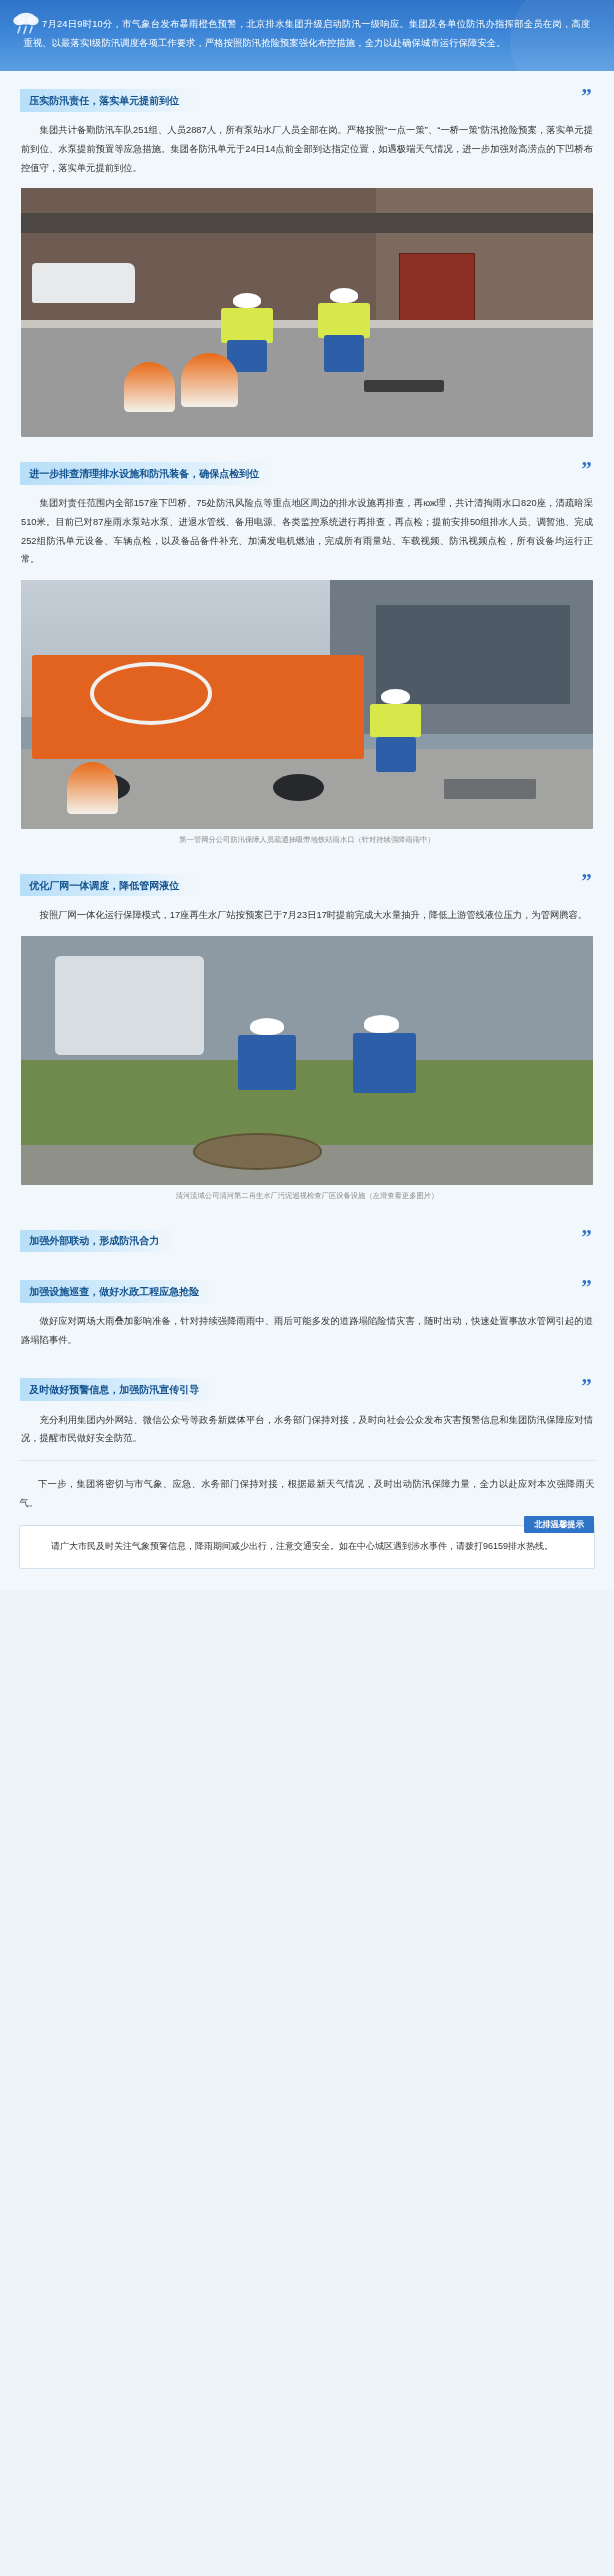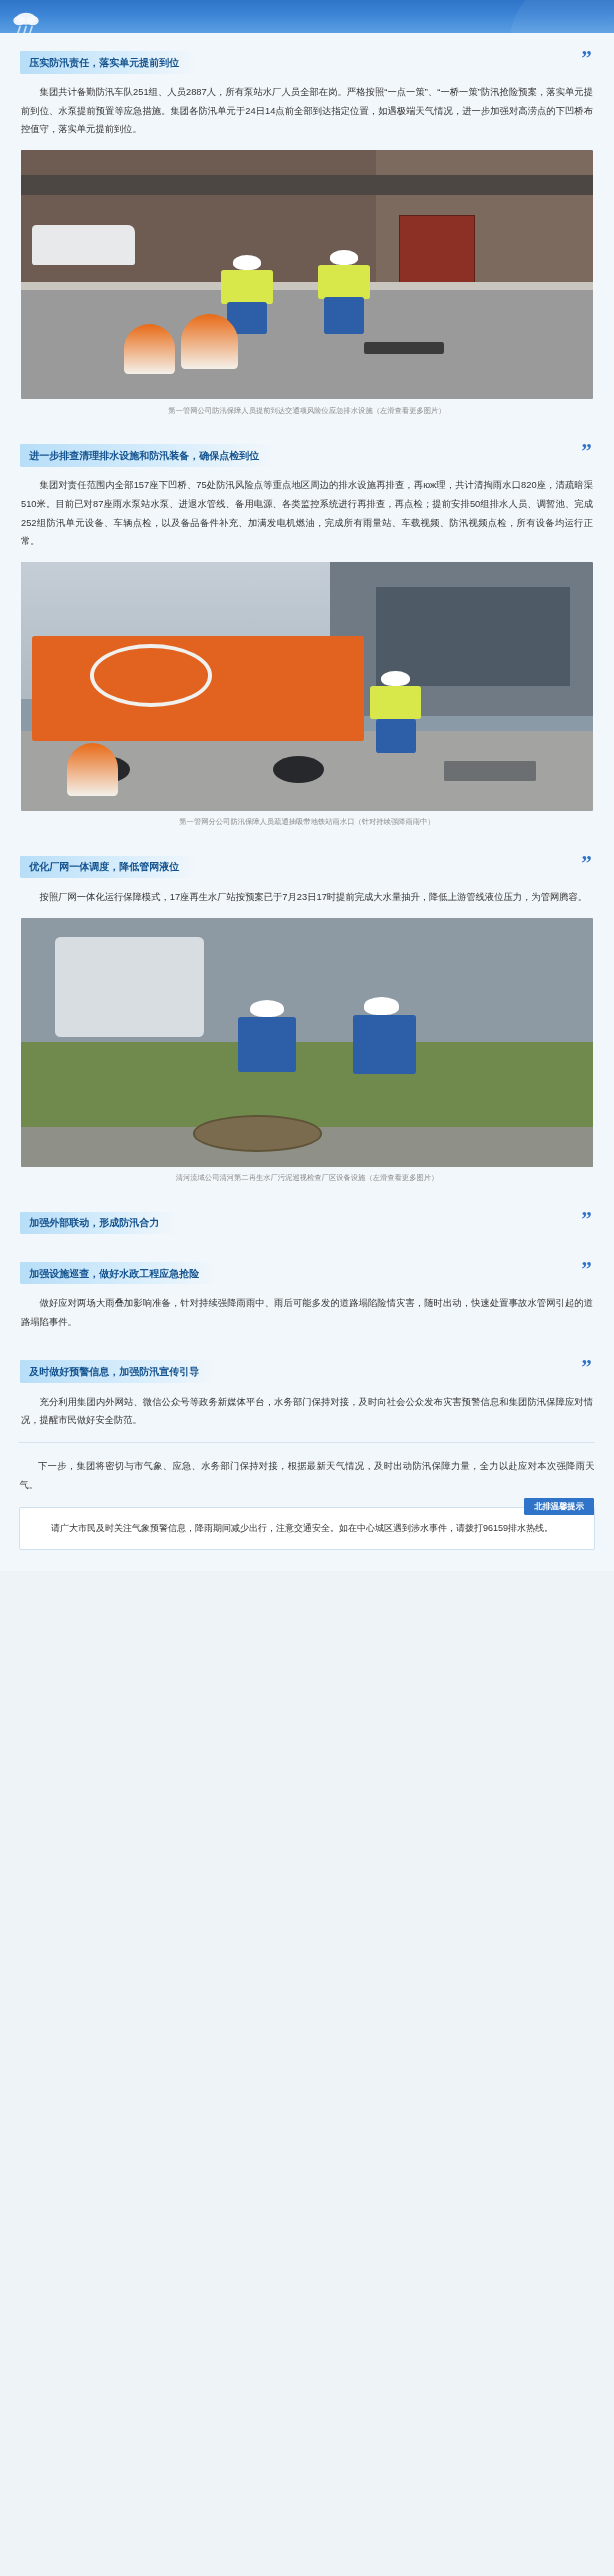--- a/index.html
+++ b/index.html
@@ -196,20 +196,21 @@
   <div class="header">
     <div class="header-deco2"></div>
     <svg class="header-deco" viewBox="0 0 48 48">
       <ellipse cx="24" cy="19" rx="15" ry="9" fill="#ffffff" opacity="0.95"></ellipse>
       <ellipse cx="14" cy="22" rx="9" ry="7" fill="#ffffff" opacity="0.95"></ellipse>
       <ellipse cx="34" cy="22" rx="9" ry="7" fill="#ffffff" opacity="0.95"></ellipse>
       <line x1="15" y1="31" x2="12" y2="40" stroke="#cfe6ff" stroke-width="2.5" stroke-linecap="round"></line>
       <line x1="24" y1="31" x2="21" y2="41" stroke="#cfe6ff" stroke-width="2.5" stroke-linecap="round"></line>
       <line x1="33" y1="31" x2="30" y2="40" stroke="#cfe6ff" stroke-width="2.5" stroke-linecap="round"></line>
     </svg>
+    <div class="header-text">7月24日9时10分，市气象台发布暴雨橙色预警，北京排水集团升级启动防汛一级响应。集团及各单位防汛办指挥部全员在岗，高度重视、以最落实Ⅰ级防汛调度各项工作要求，严格按照防汛抢险预案强化布控措施，全力以赴确保城市运行保障安全。</div>
   </div>
 
   <div class="section">
     <div class="sec-title-wrap">
       <span class="sec-title">压实防汛责任，落实单元提前到位</span>
       <span class="quote-mark">”</span>
     </div>
     <div class="body-text">集团共计备勤防汛车队251组、人员2887人，所有泵站水厂人员全部在岗。严格按照“一点一策”、“一桥一策”防汛抢险预案，落实单元提前到位、水泵提前预置等应急措施。集团各防汛单元于24日14点前全部到达指定位置，如遇极端天气情况，进一步加强对高涝点的下凹桥布控值守，落实单元提前到位。</div>
     <div class="figure">
       <div class="photo">
@@ -224,21 +225,20 @@
         <div class="helmet" style="left:37%;top:42%;width:5%;height:6%;"></div>
         <div class="vest" style="left:35%;top:48%;width:9%;height:14%;"></div>
         <div class="bluesuit" style="left:36%;top:61%;width:7%;height:13%;"></div>
         <div class="helmet" style="left:54%;top:40%;width:5%;height:6%;"></div>
         <div class="vest" style="left:52%;top:46%;width:9%;height:14%;"></div>
         <div class="bluesuit" style="left:53%;top:59%;width:7%;height:15%;"></div>
         <div class="blob" style="left:28%;bottom:12%;width:10%;height:22%;background:linear-gradient(180deg,#e86a16,#f4f1ea);border-radius:50% 50% 4.2px 4.2px;"></div>
         <div class="blob" style="left:18%;bottom:10%;width:9%;height:20%;background:linear-gradient(180deg,#e86a16,#f4f1ea);border-radius:50% 50% 4.2px 4.2px;"></div>
         <div class="blob" style="left:60%;bottom:18%;width:14%;height:5%;background:#3b3b3b;border-radius:2.1px;"></div>
       </div>
-      <div class="caption">第一管网公司防汛保障人员提前到达交通项风险位应急排水设施（左滑查看更多图片）</div>
     </div>
   </div>
 
   <div class="section">
     <div class="sec-title-wrap">
       <span class="sec-title">进一步排查清理排水设施和防汛装备，确保点检到位</span>
       <span class="quote-mark">”</span>
     </div>
     <div class="body-text">集团对责任范围内全部157座下凹桥、75处防汛风险点等重点地区周边的排水设施再排查，再юж理，共计清掏雨水口820座，清疏暗渠510米。目前已对87座雨水泵站水泵、进退水管线、备用电源、各类监控系统进行再排查，再点检；提前安排50组排水人员、调暂池、完成252组防汛单元设备、车辆点检，以及备品备件补充、加满发电机燃油，完成所有雨量站、车载视频、防汛视频点检，所有设备均运行正常。</div>
     <div class="figure">

